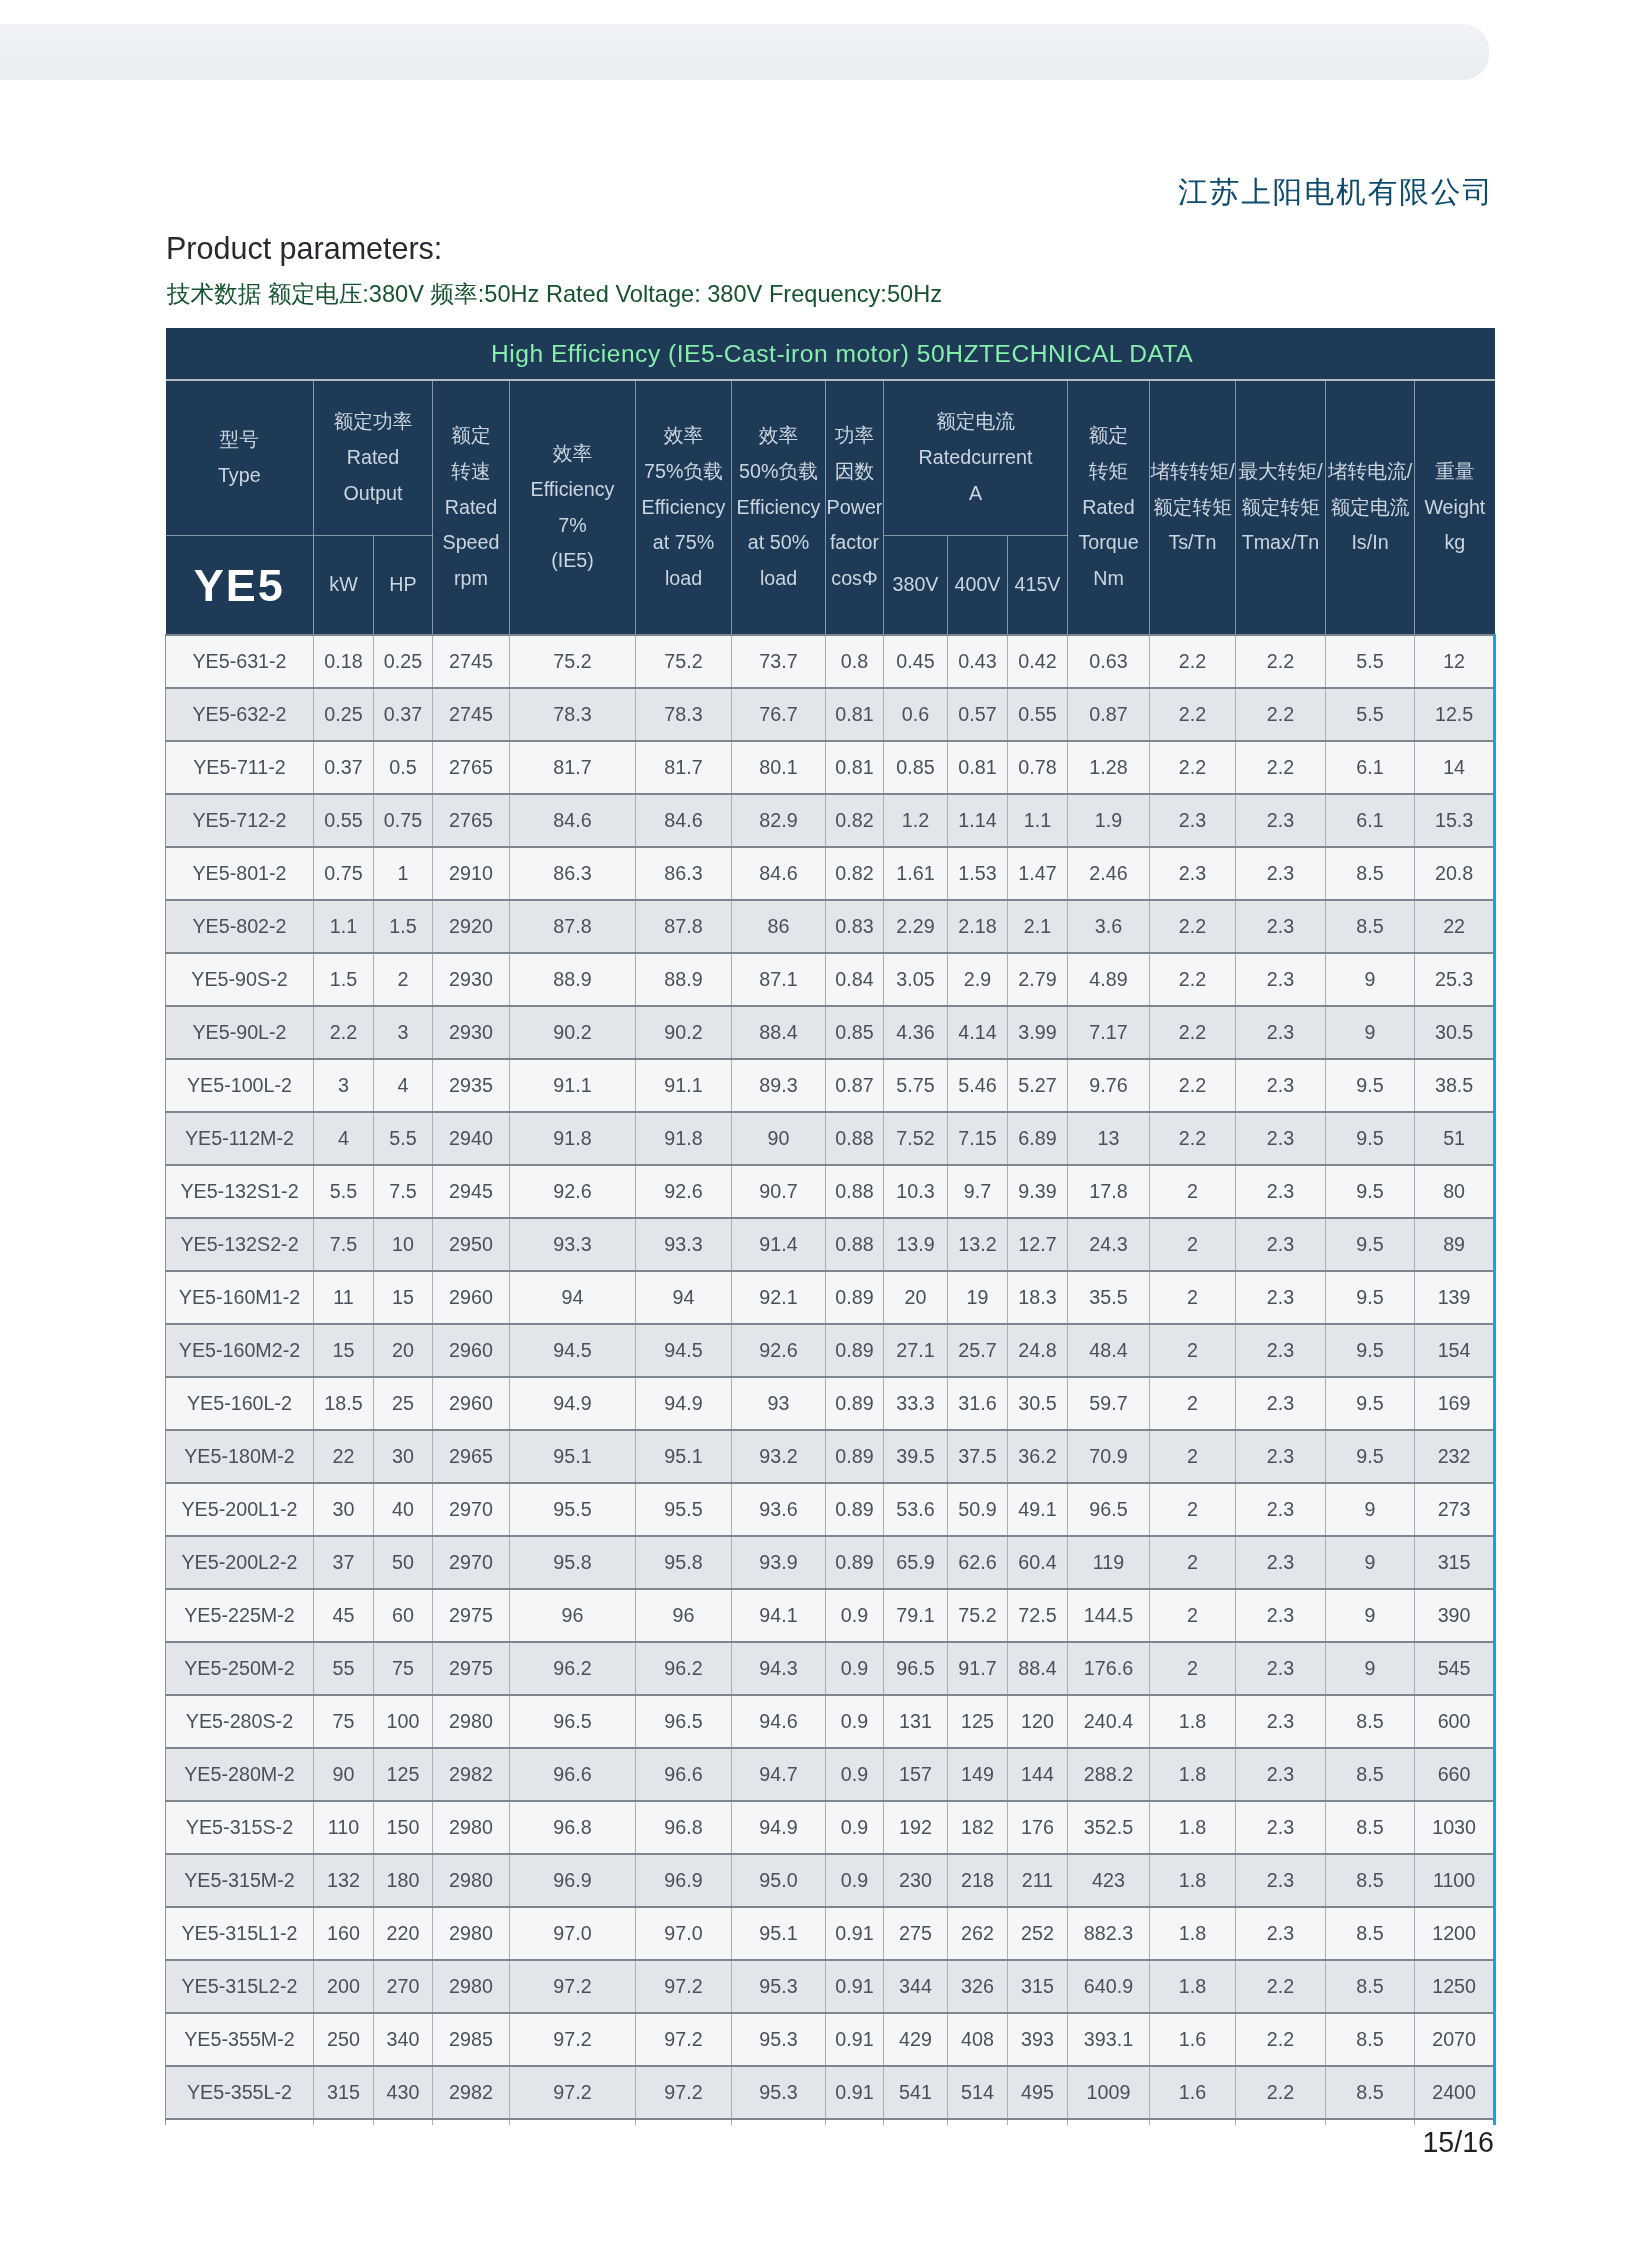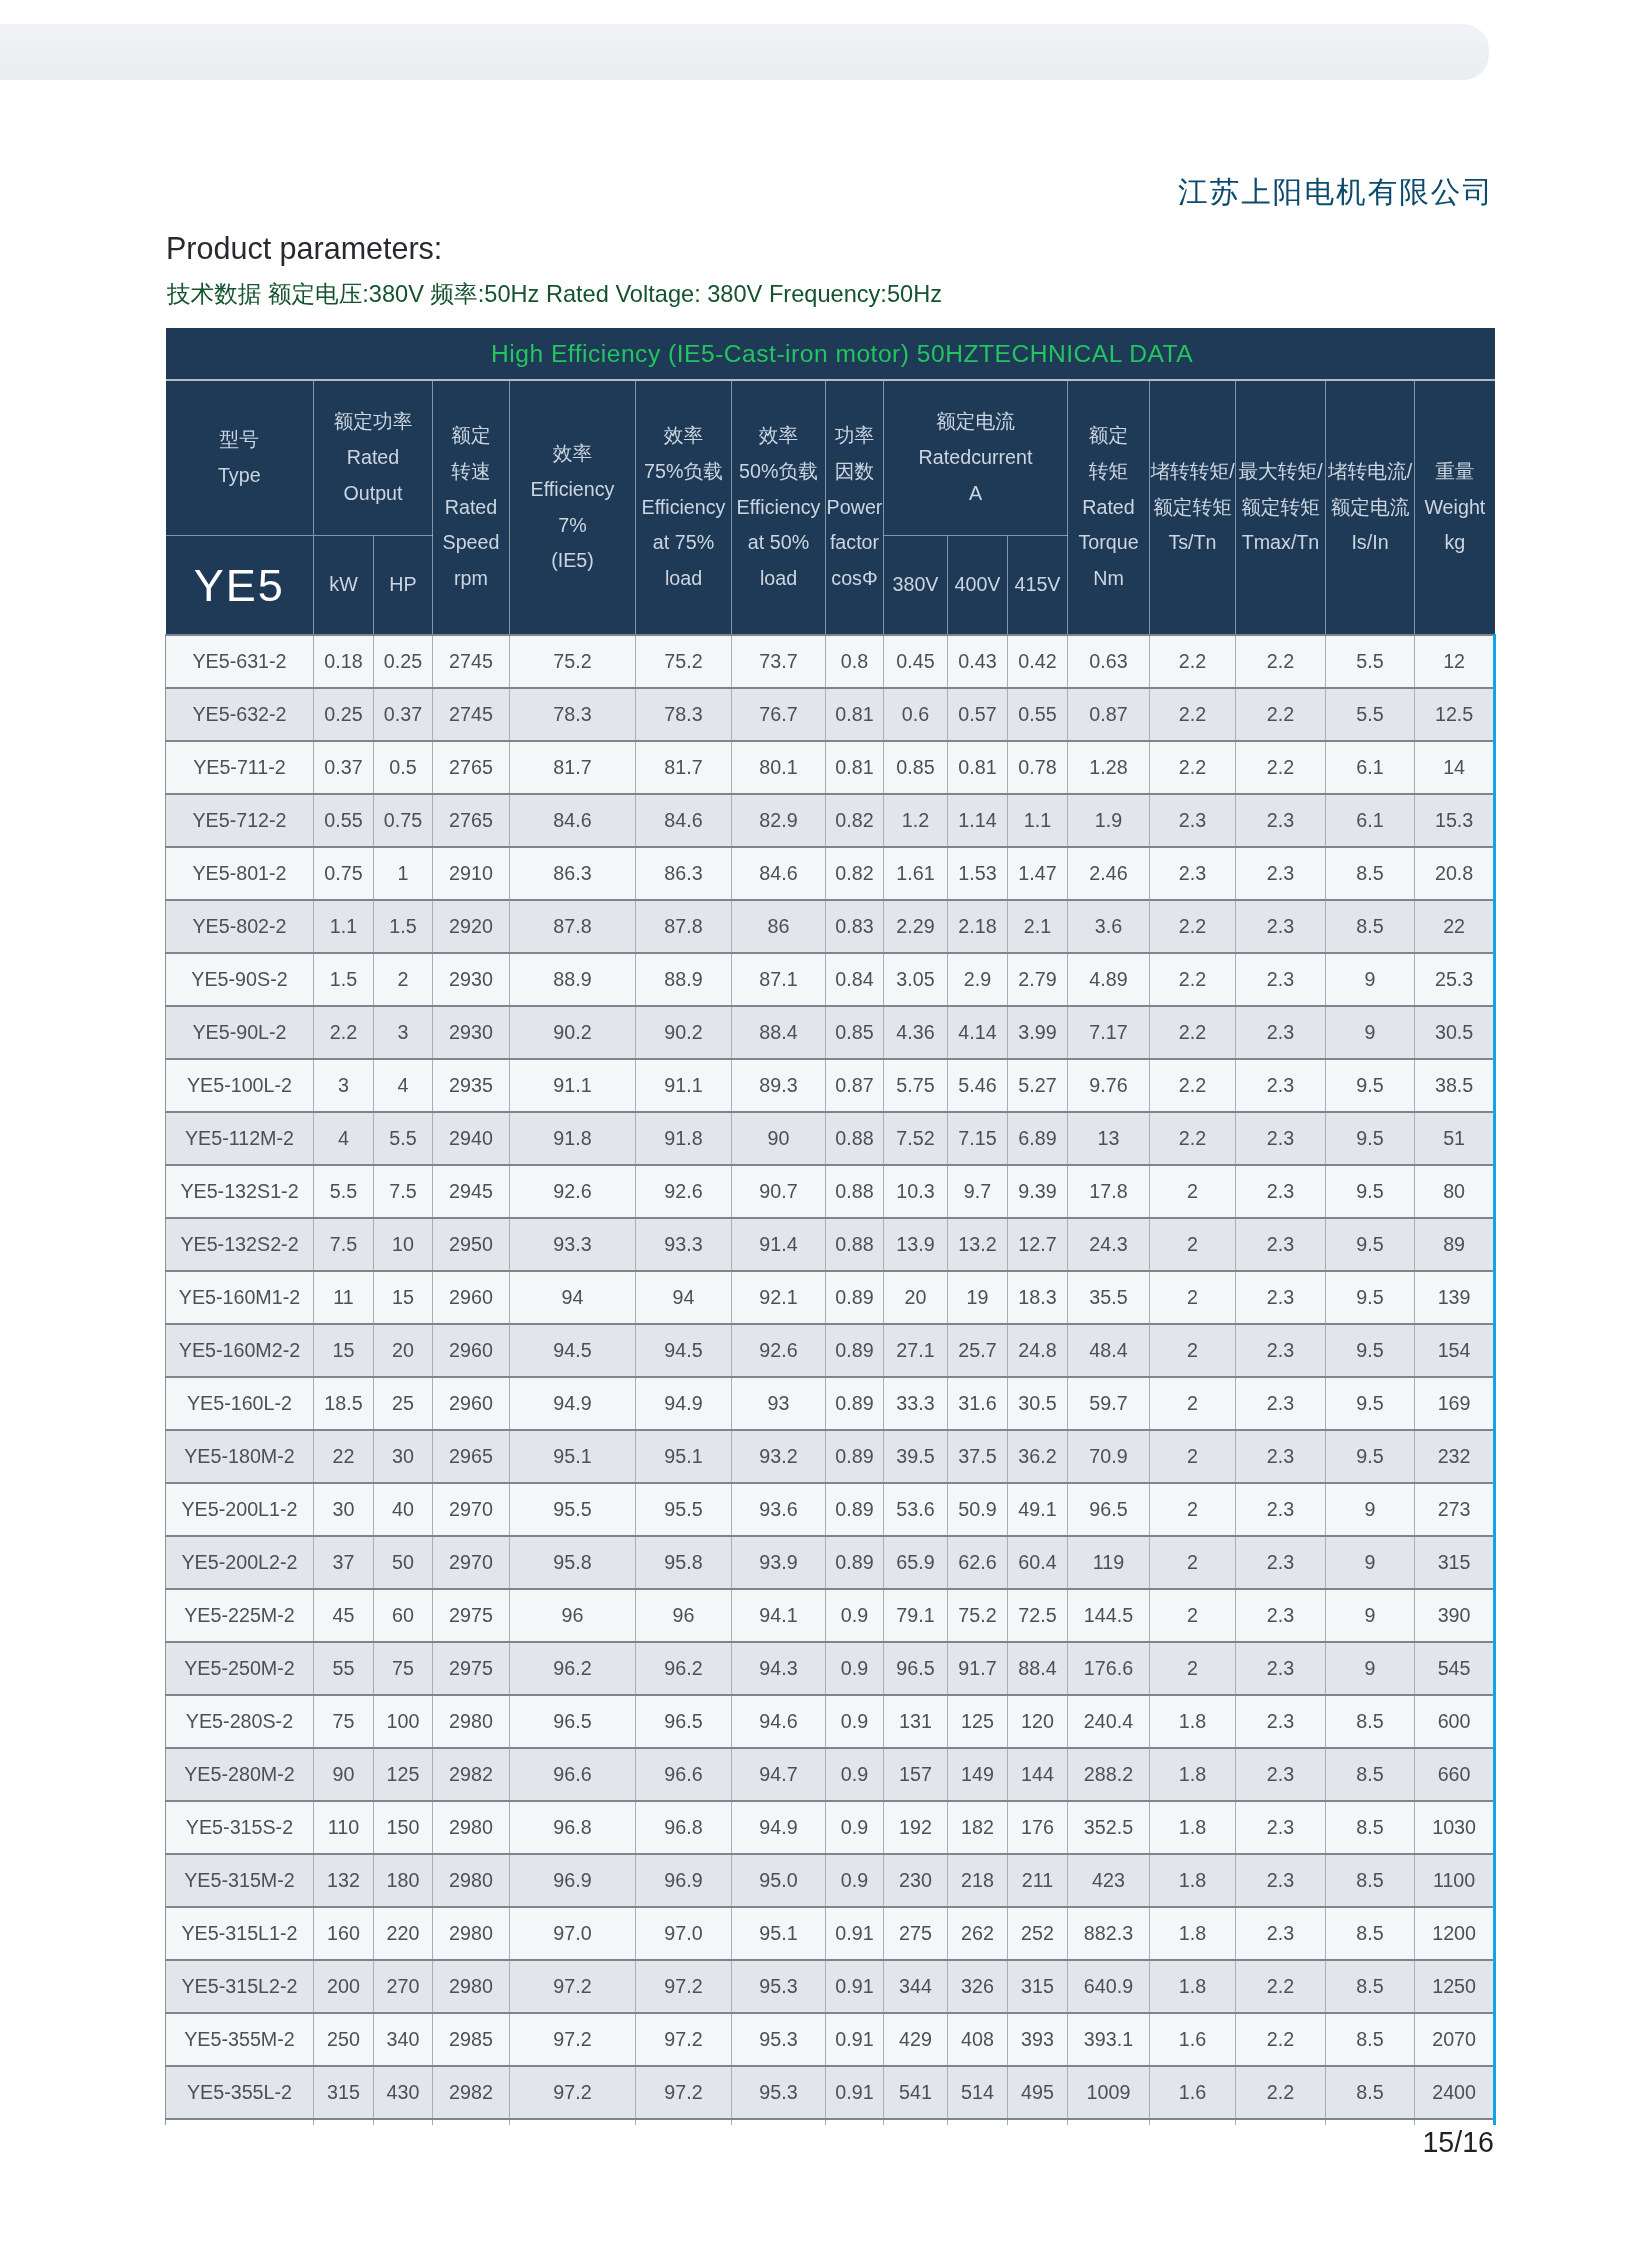--- a/index.html
+++ b/index.html
@@ -34,32 +34,32 @@
     border-collapse:collapse; table-layout:fixed; width:1329px;
   }
 
   
   thead th {
     background:#1e3a57; color:#ccd5e0; font-weight:400;
     white-space:pre-line; vertical-align:middle; text-align:center;
     font-size:19.7px; line-height:1.82; padding:0;
   }
   tr.title-row th {
-    font-size:24.6px; color:#22c55e; font-weight:500; height:51px;
+    font-size:24.6px; color:#86efac; font-weight:500; height:51px;
     line-height:1.2; border-bottom:2px solid #b2bac4; letter-spacing:0.5px;padding-left:24px;
   }
   tr.head-a th { height:154px; border-left:1px solid rgba(215,224,235,0.55); }
   tr.head-a th:first-child { border-left:none; }
   tr.head-b th {
     height:98px;
     border-left:1px solid rgba(215,224,235,0.55);
     border-top:1px solid rgba(215,224,235,0.55);
   }
   tr.head-b th.series {
-    font-size:45px; font-weight:400; color:#ffffff; line-height:1;
+    font-size:45px; font-weight:700; color:#ffffff; line-height:1;
     border-left:none; letter-spacing:2px;
   }
 
   
   tbody td {
     height:51px; background:#f5f6f8;
     border-left:1px solid #a9aeb5; border-top:2px solid #7f858d;
     font-size:19.7px; color:#4b5058; text-align:center; vertical-align:middle;
     padding:0;
   }

